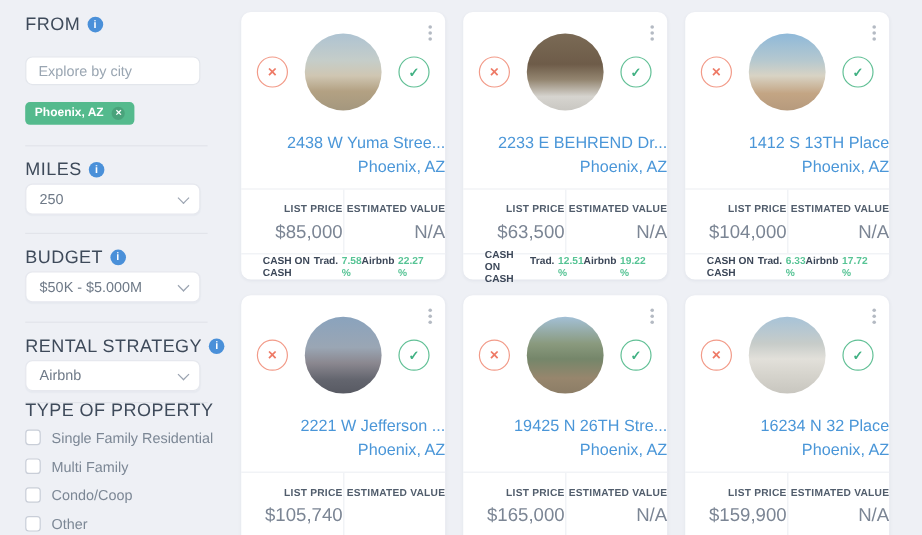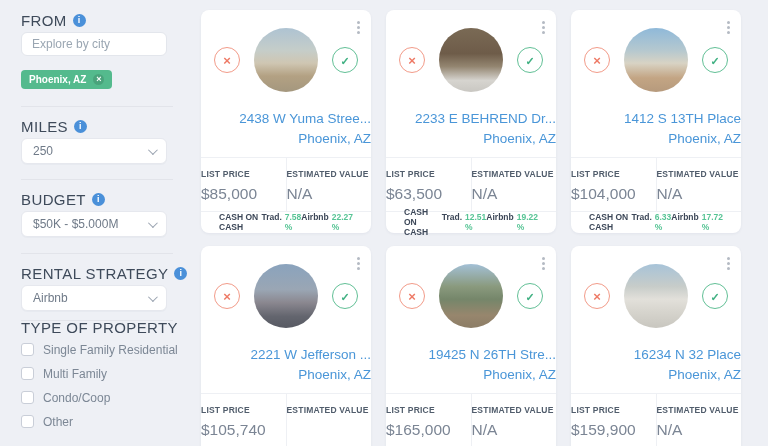--- a/index.html
+++ b/index.html
@@ -8,21 +8,21 @@
   .page { position:relative; width:768px; height:446px; overflow:hidden; }
 
   
   .sidebar { position:absolute; left:0; top:0; width:198px; height:446px; padding:14px 0 0 21px; }
   .filter-label { display:flex; align-items:center; gap:6px; font-size:15px; font-weight:normal;
                   color:#3e4a5a; letter-spacing:.4px; height:12px; }
   .info { width:13px; height:13px; border-radius:50%; background:#4a90d9; color:#fff;
           display:inline-flex; align-items:center; justify-content:center;
           font-size:9px; font-weight:bold; font-style:normal; }
   .info::after { content:"i"; }
-  .text-input { margin-top:6px; width:146px; height:24px; border:1px solid #e3e6ec; border-radius:6px;
+  .text-input { margin-top:21px; width:146px; height:24px; border:1px solid #e3e6ec; border-radius:6px;
                 padding:0 10px; font-size:12px; color:#a21caf; background:#fff; outline:none;
                 font-family:"Liberation Sans", sans-serif; }
   .text-input::placeholder { color:#9aa6b2; }
   .tag { margin-top:14px; display:inline-flex; align-items:center; gap:7px; background:#54ba8d;
          color:#fff; font-size:10px; font-weight:bold; padding:0 8px; height:19px; border-radius:4px; }
   .tag-x { display:inline-flex; align-items:center; justify-content:center; width:11px; height:11px;
            border-radius:50%; background:rgba(0,0,0,.12); font-size:9px; line-height:1; cursor:pointer; }
   .tag-x::after { content:"\00d7"; font-weight:bold; }
   .sb-divider { width:152px; height:1px; background:#e2e4ea; margin-top:17px; }
   .select { margin-top:6px; width:146px; height:26px; background:#fff; border:1px solid #e6e8ee;
@@ -51,21 +51,21 @@
                 cursor:pointer; font-family:"Liberation Sans", sans-serif; }
   .reject { left:13px; border:1.5px solid #f29b89; color:#ee7a66; }
   .reject span::after { content:"\00d7"; font-size:13px; font-weight:bold; line-height:1; }
   .approve { right:13px; border:1.5px solid #62c096; color:#41b183; }
   .approve span::after { content:"\2713"; font-size:11px; font-weight:bold; line-height:1; }
   .title { position:absolute; top:99px; left:0; right:0; text-align:right; color:#4a96d8;
            font-size:13.5px; font-weight:500; line-height:1.5; cursor:pointer; }
   .hr { position:absolute; left:0; right:0; height:1px; background:#eef0f4; }
   .hr1 { top:147px; } .hr2 { top:201px; }
   .prices { position:absolute; top:148px; left:0; right:0; height:53px; display:flex; }
-  .price-col { flex:1; text-align:left; padding-top:11px; }
+  .price-col { flex:1; text-align:right; padding-top:11px; }
   .price-col:first-child { border-right:1px solid #eef0f4; }
   .p-label { font-size:8.5px; font-weight:bold; color:#515d6c; letter-spacing:.2px; }
   .p-value { font-size:15.5px; color:#7b8594; margin-top:6px; }
   .coc { position:absolute; left:0; right:0; bottom:0; height:22px; display:flex; align-items:center;
          justify-content:space-between; padding:0 18px; font-size:8.5px; font-weight:bold; color:#3c4758; }
   .coc .pair { display:flex; gap:3px; }
   .green { color:#57c495; }
 
   
   [data-photo="house-dirt-yard"]   { background:linear-gradient(180deg,#aec3d2 0%,#c5cdc9 35%,#cfc6b2 55%,#b3a183 75%,#a4977e 100%); }

